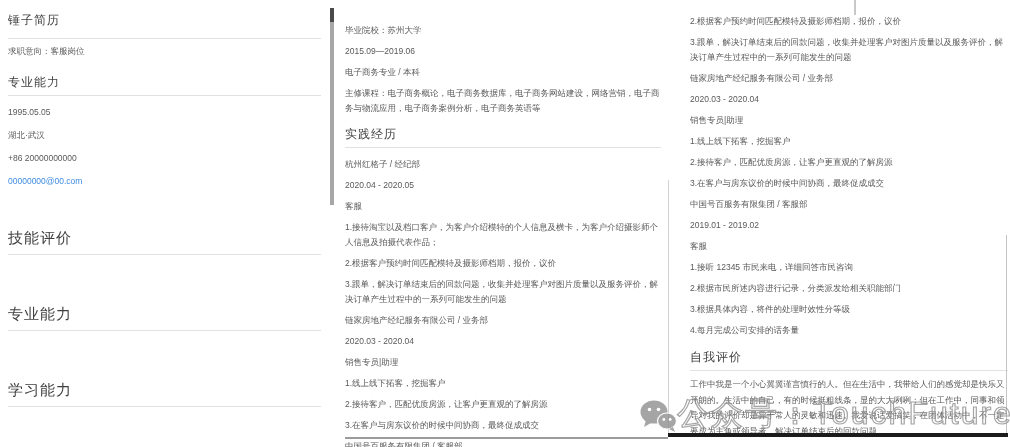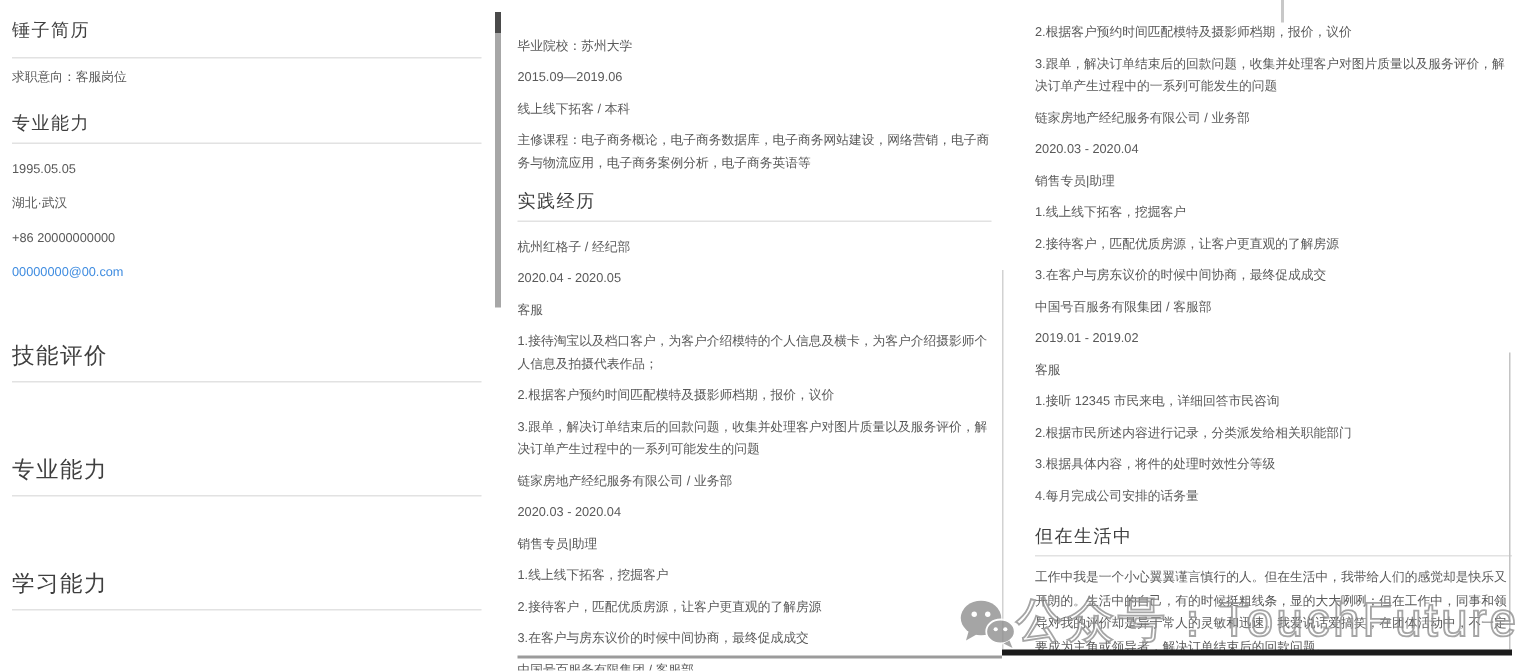--- a/index.html
+++ b/index.html
@@ -96,21 +96,21 @@
     <div class="skill">
       <h2>教育背景</h2>
       <div class="rule"></div>
     </div>
   </div>
 </div>
 
 <div class="col col-mid">
   <p>毕业院校：苏州大学</p>
   <p>2015.09—2019.06</p>
-  <p>线上线下拓客 / 本科</p>
+  <p>电子商务专业 / 本科</p>
   <p>主修课程：电子商务概论，电子商务数据库，电子商务网站建设，网络营销，电子商务与物流应用，电子商务案例分析，电子商务英语等</p>
 
   <h2>实践经历</h2>
   <div class="rule rule-exp"></div>
 
   <p>杭州红格子 / 经纪部</p>
   <p>2020.04 - 2020.05</p>
   <p>客服</p>
   <p>1.接待淘宝以及档口客户，为客户介绍模特的个人信息及横卡，为客户介绍摄影师个人信息及拍摄代表作品；</p>
   <p>2.根据客户预约时间匹配模特及摄影师档期，报价，议价</p>
@@ -134,21 +134,21 @@
   <p>2.接待客户，匹配优质房源，让客户更直观的了解房源</p>
   <p>3.在客户与房东议价的时候中间协商，最终促成成交</p>
   <p>中国号百服务有限集团 / 客服部</p>
   <p>2019.01 - 2019.02</p>
   <p>客服</p>
   <p>1.接听 12345 市民来电，详细回答市民咨询</p>
   <p>2.根据市民所述内容进行记录，分类派发给相关职能部门</p>
   <p>3.根据具体内容，将件的处理时效性分等级</p>
   <p>4.每月完成公司安排的话务量</p>
 
-  <h2>但在生活中</h2>
+  <h2>自我评价</h2>
   <div class="rule rule-self"></div>
   <p class="self-eval">工作中我是一个小心翼翼谨言慎行的人。但在生活中，我带给人们的感觉却是快乐又开朗的。生活中的自己，有的时候挺粗线条，显的大大咧咧；但在工作中，同事和领导对我的评价却是异于常人的灵敏和迅速。我爱说话爱搞笑，在团体活动中，不一定要成为主角或领导者，解决订单结束后的回款问题。</p>
 </div>
 
 <div class="scrollbar">
   <div class="scrollbar-cap"></div>
 </div>
 <div class="tick-top"></div>
 <div class="sep-mid-right"></div>
 <div class="border-right-page"></div>

